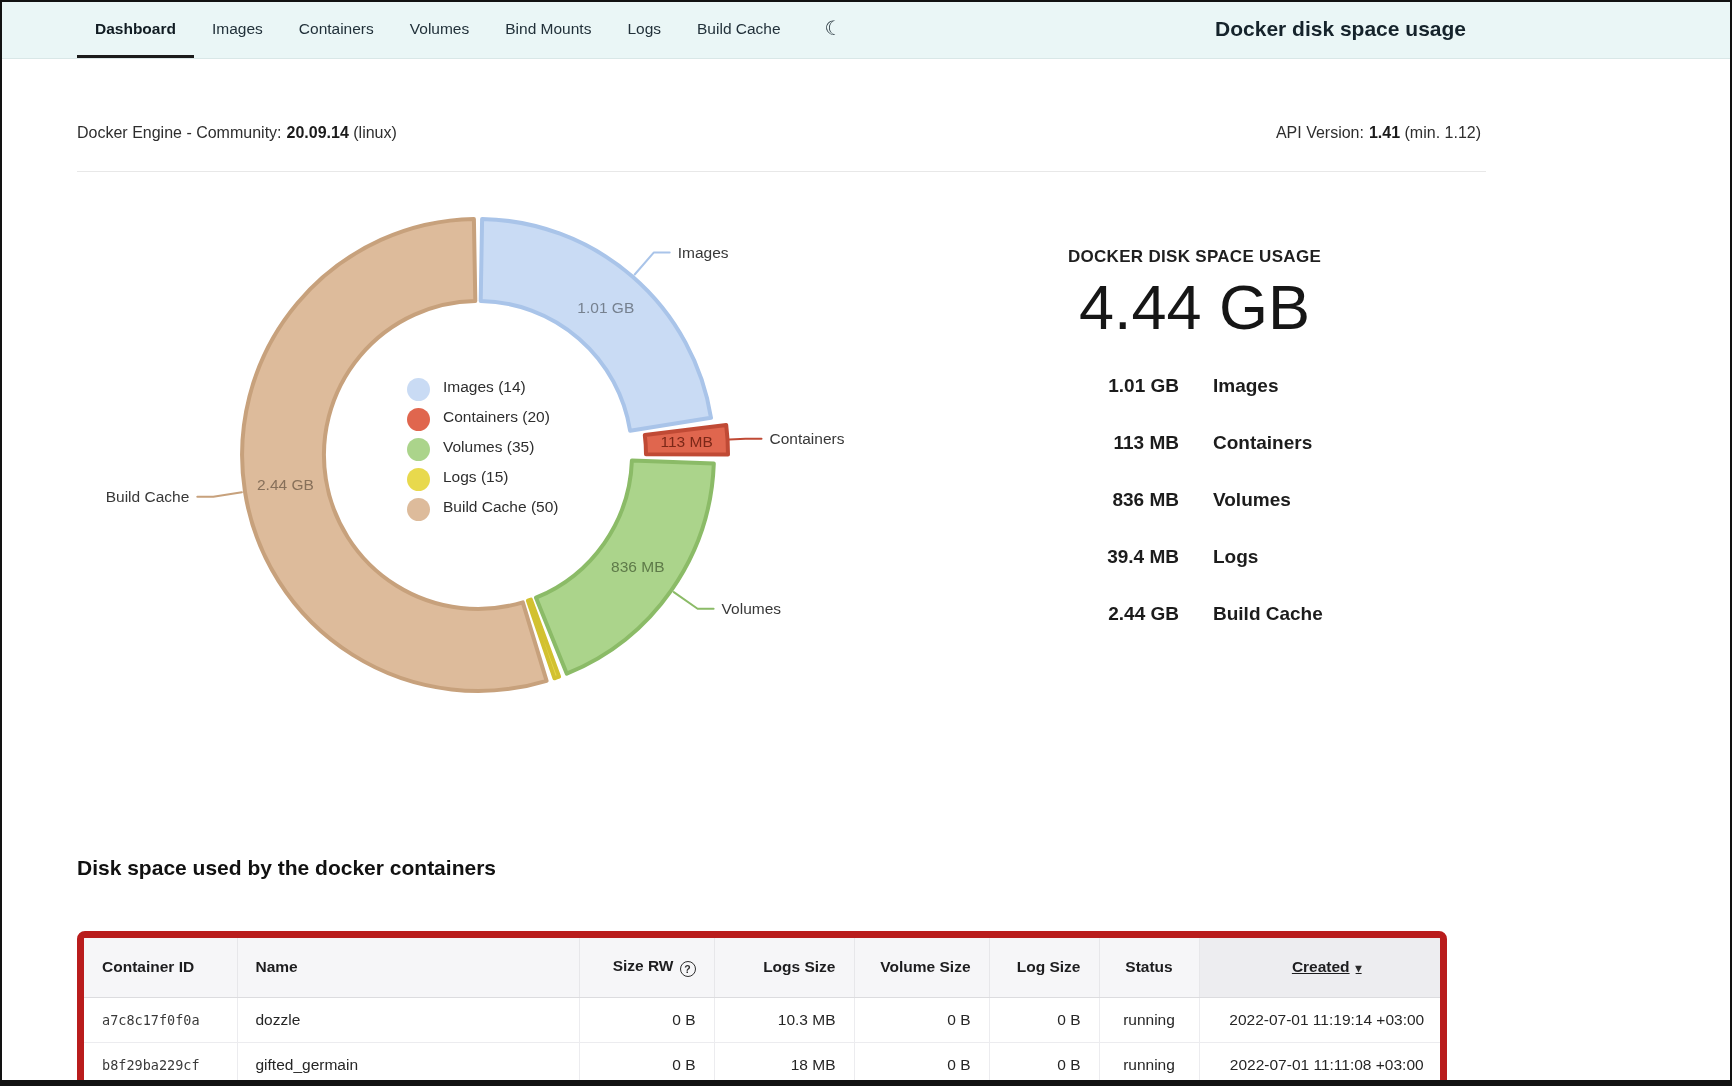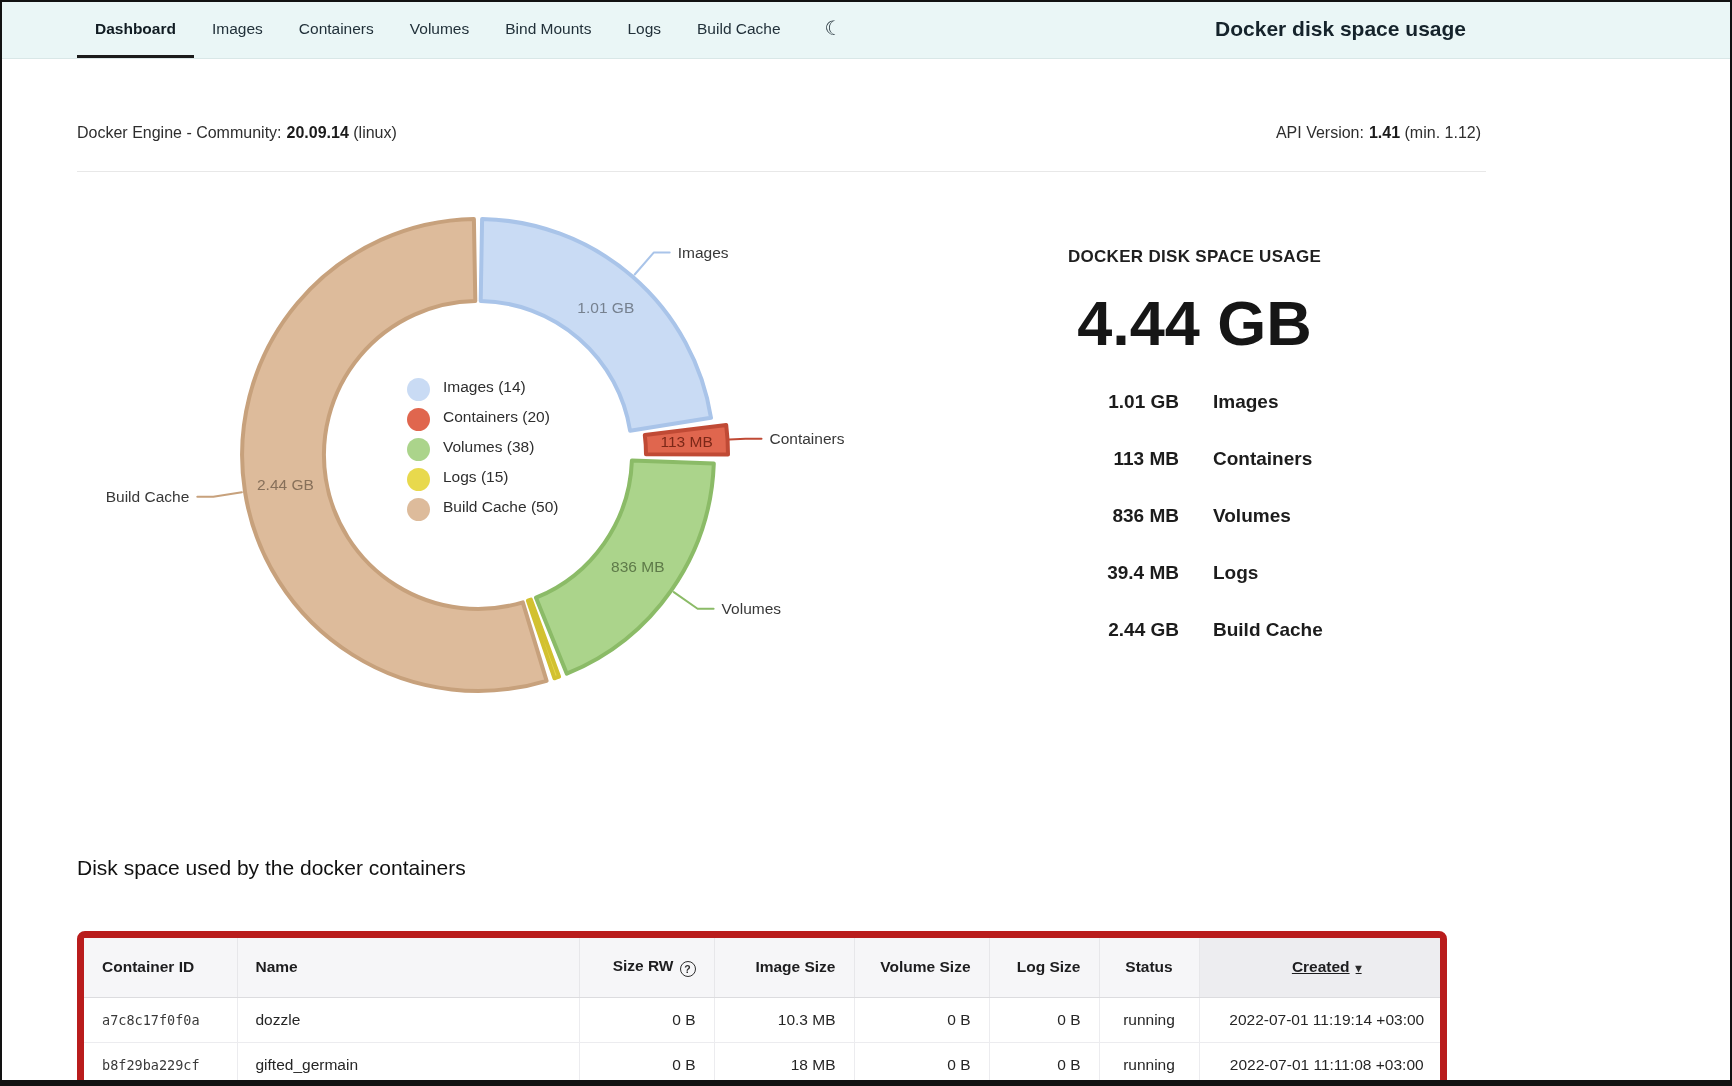--- a/index.html
+++ b/index.html
@@ -40,27 +40,27 @@
   
   #donut-svg { position:absolute; left:20px; top:190px; }
   #donut-svg text { font-family:"Liberation Sans", sans-serif; }
   .legend { position:absolute; left:405px; top:376px; }
   .legend-item { display:flex; align-items:flex-start; height:30px; }
   .legend-swatch { width:23px; height:23px; border-radius:50%; margin-right:13px; flex:none; }
   .legend-label { font-size:15.5px; color:#2e2e2e; }
   
   .summary { position:absolute; left:1005px; top:245px; width:375px; text-align:center; }
   .summary-heading { font-size:17px; font-weight:bold; color:#1f1f1f; letter-spacing:.3px; }
-  .summary-total { font-size:63px; font-weight:700; color:#161616; margin-top:20px; }
+  .summary-total { font-size:63px; font-weight:400; color:#161616; margin-top:4px; }
   .summary-items { margin-top:32px; }
   .summary-row { display:flex; margin-bottom:35px; font-size:19px; font-weight:bold; color:#1c1c1c; }
   .summary-value { width:172px; text-align:right; }
   .summary-label { margin-left:34px; text-align:left; }
   
-  .table-title { position:absolute; left:75px; top:854px; font-size:21px; font-weight:normal; color:#111; }
+  .table-title { position:absolute; left:75px; top:854px; font-size:21px; font-weight:bold; color:#111; }
   .table-wrap {
     position:absolute; left:75px; top:929px; width:1370px;
     border:7px solid #b91c1c; border-radius:8px 8px 0 0; overflow:hidden;
   }
   table { width:100%; border-collapse:collapse; table-layout:fixed; }
   th {
     background:#f6f6f8; font-size:15.5px; font-weight:bold; color:#1d1d1f;
     height:59px; padding:0 18px; border-right:1px solid #e7e7ea; border-bottom:1px solid #dcdcdf;
   }
   th.sorted { background:#ededf0;text-decoration:underline; }
@@ -135,21 +135,21 @@
       <div class="legend-item">
         <span class="legend-swatch" style="background: rgb(201, 219, 244);"></span>
         <span class="legend-label">Images (14)</span>
       </div>
       <div class="legend-item">
         <span class="legend-swatch" style="background: rgb(224, 102, 78);"></span>
         <span class="legend-label">Containers (20)</span>
       </div>
       <div class="legend-item">
         <span class="legend-swatch" style="background: rgb(171, 212, 139);"></span>
-        <span class="legend-label">Volumes (38)</span>
+        <span class="legend-label">Volumes (35)</span>
       </div>
       <div class="legend-item">
         <span class="legend-swatch" style="background: rgb(232, 217, 77);"></span>
         <span class="legend-label">Logs (15)</span>
       </div>
       <div class="legend-item">
         <span class="legend-swatch" style="background: rgb(221, 187, 155);"></span>
         <span class="legend-label">Build Cache (50)</span>
       </div>
     </div>
@@ -192,21 +192,21 @@
           <col style="width: 135px;">
           <col style="width: 110px;">
           <col style="width: 100px;">
           <col style="width: 255px;">
         </colgroup>
       <thead>
           <tr id="table-head-row">
             <th class="al">Container ID</th>
             <th class="al">Name</th>
             <th class="ar">Size RW<span class="help-icon">?</span></th>
-            <th class="ar">Image Size</th>
+            <th class="ar">Logs Size</th>
             <th class="ar">Volume Size</th>
             <th class="ar">Log Size</th>
             <th class="ac">Status</th>
             <th class="ac sorted">Created<span class="sort-arrow">▾</span></th>
           </tr>
         </thead>
       <tbody id="table-body">
           <tr>
             <td class="al mono">a7c8c17f0f0a</td>
             <td class="al">dozzle</td>

